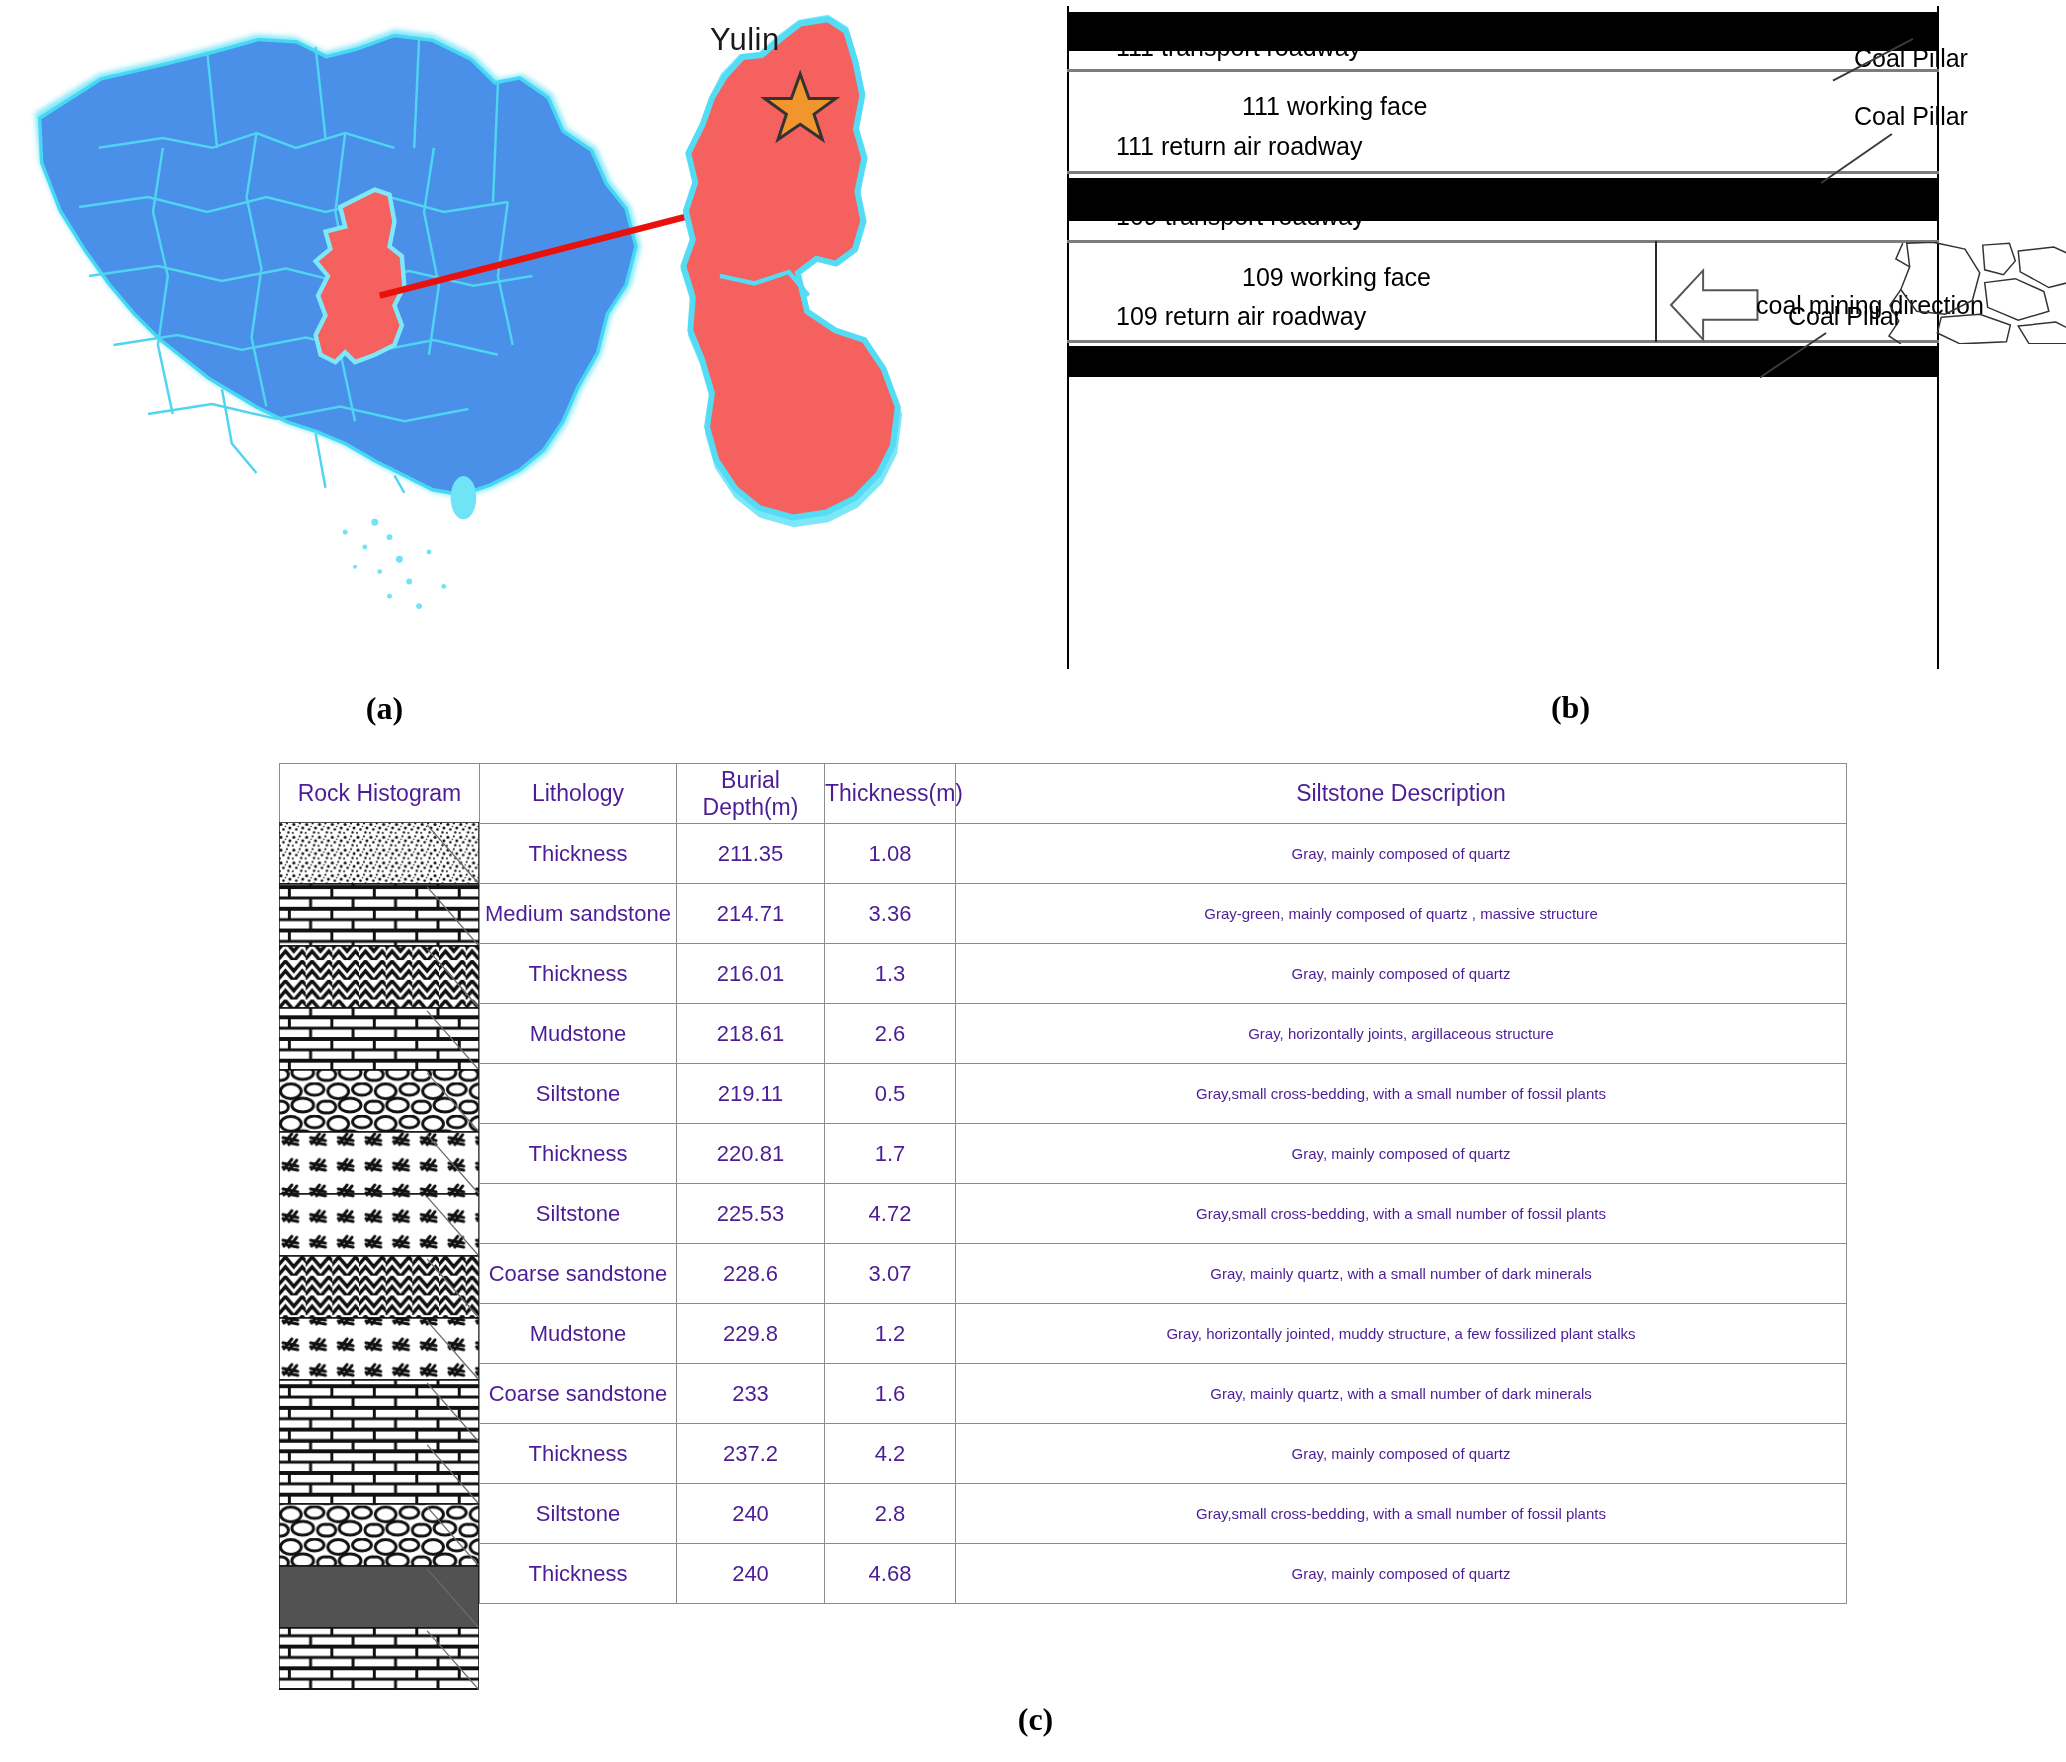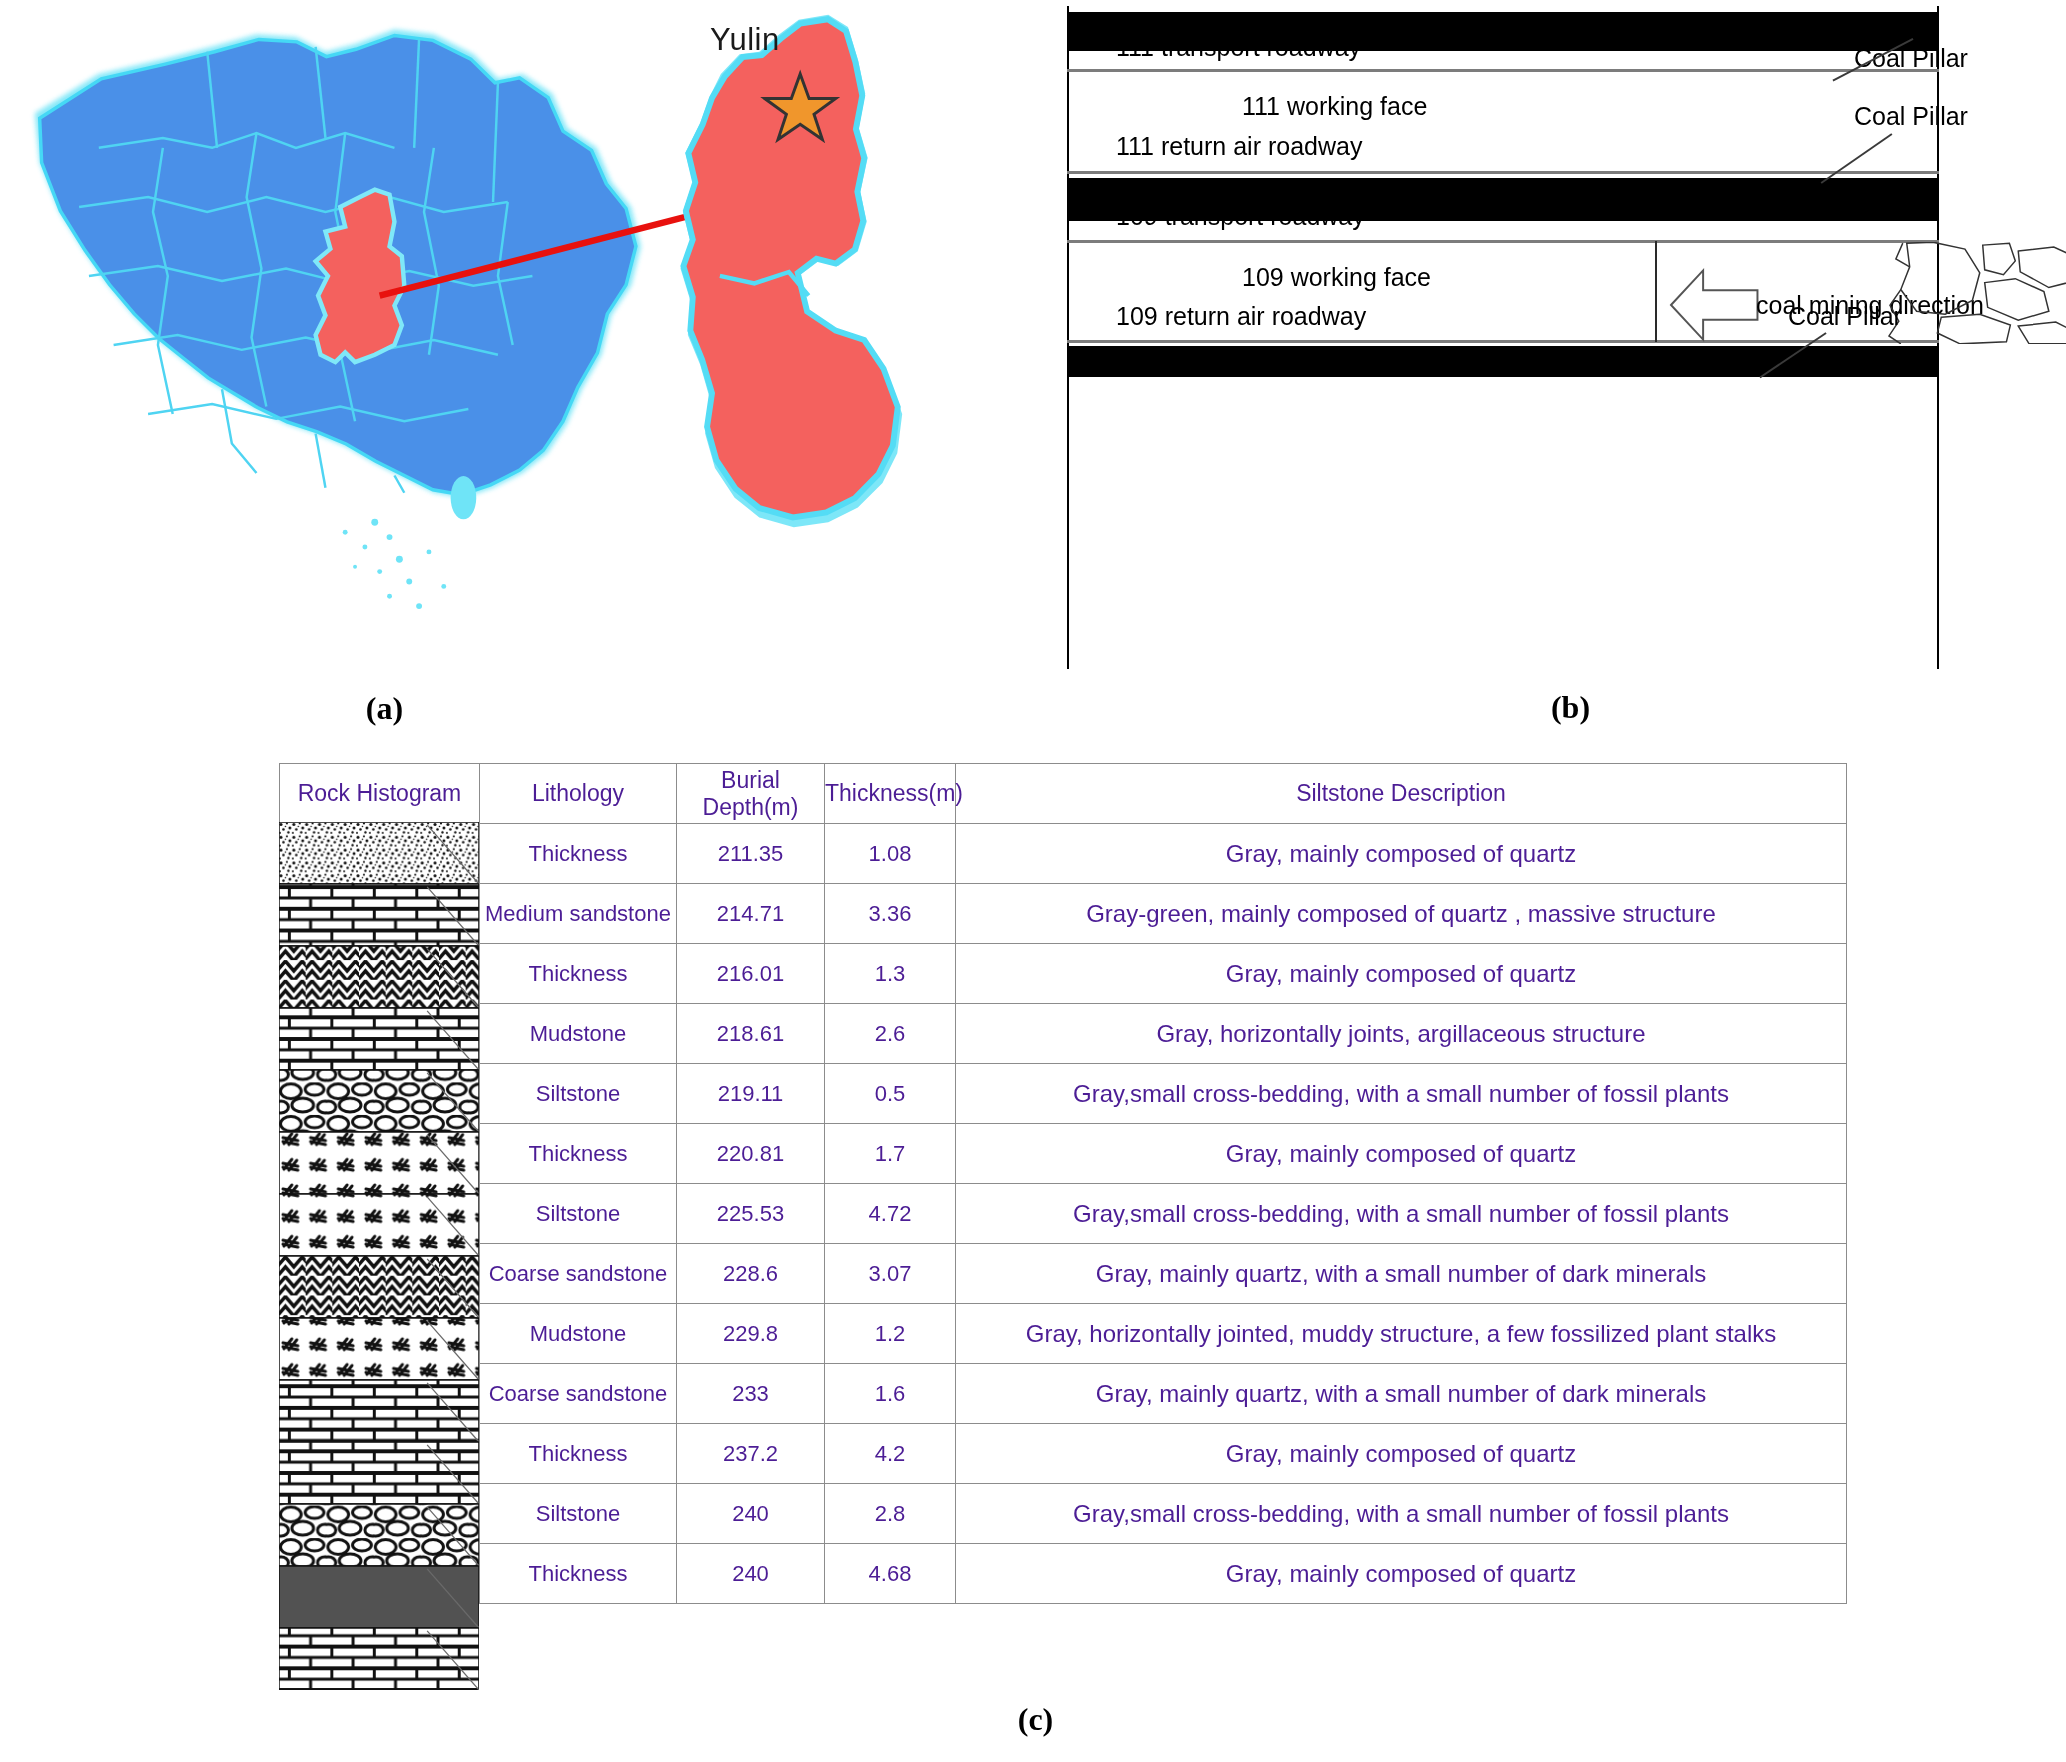--- a/index.html
+++ b/index.html
@@ -29,21 +29,21 @@
   #panel-c{left:279px;top:763px;width:1568px;height:927px;}
   table.strat{border-collapse:collapse;width:100%;table-layout:fixed;
               font-size:22px;color:#4c1d95;}
   table.strat th,table.strat td{border:1.5px solid #8c8c8c;text-align:center;vertical-align:middle;
               font-weight:normal;padding:0;}
   table.strat th{height:59px;font-size:23px;}
   table.strat td{height:59px;}
   col.c-hist{width:200px;} col.c-lith{width:197px;}
   col.c-depth{width:148px;} col.c-thick{width:131px;} col.c-desc{width:auto;}
   .histcell{padding:0 !important;position:relative;background:#fff;}
-  .desc{font-size:24px;}
+  .desc{font-size:15px;}
 
   
   #hist-strip{position:absolute;left:0;top:59px;width:200px;height:868px;}
 </style>
 </head>
 <body>
 
 <div class="abs" id="panel-a">
 
   <svg id="map-china-svg" width="715" height="680" viewBox="0 0 1450 1380">

